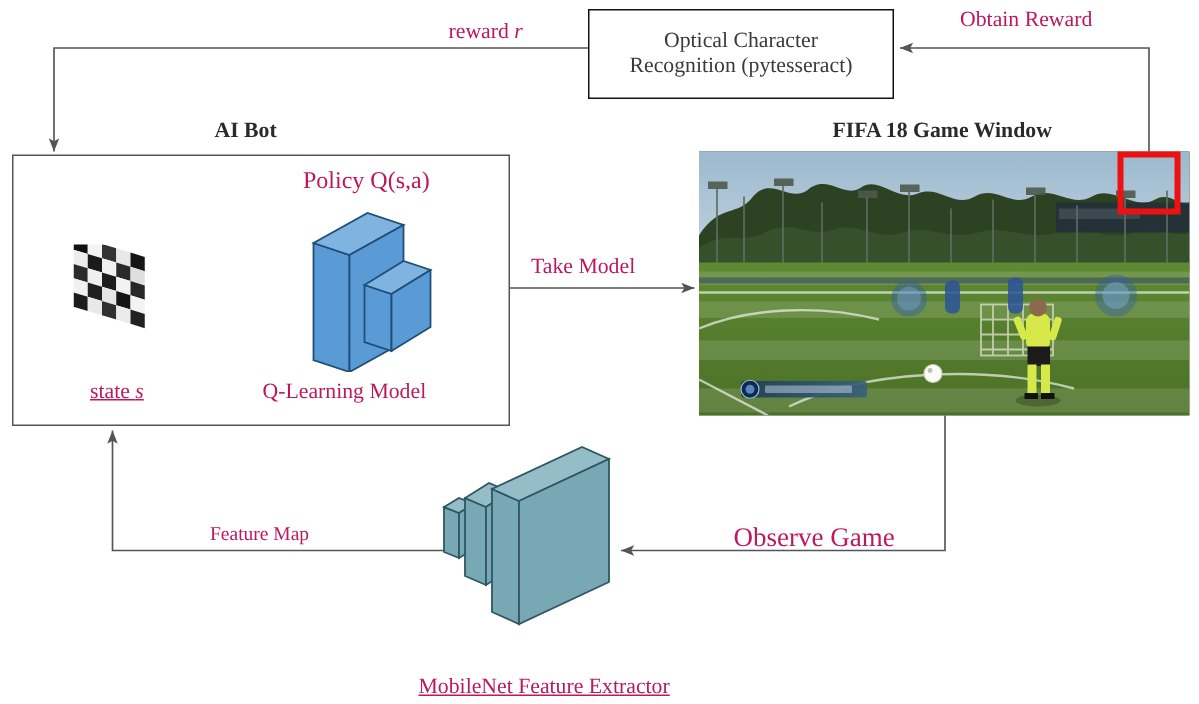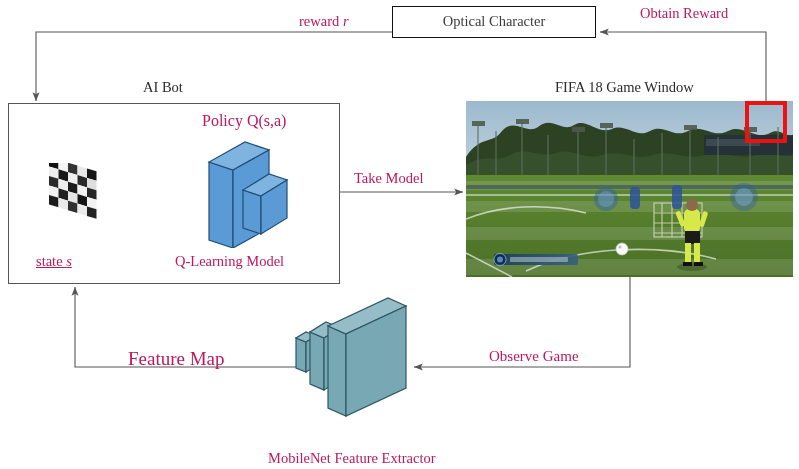--- a/index.html
+++ b/index.html
@@ -6,39 +6,39 @@
   html,body{margin:0;padding:0;background:#ffffff;}
   body{
     width:799px;height:469px;position:relative;overflow:hidden;
     font-family:"Liberation Serif", serif;
     color:#3b3b3b;
   }
   #stage{position:absolute;left:0;top:0;width:799px;height:469px;}
   svg#wires{position:absolute;left:0;top:0;width:799px;height:469px;overflow:visible;}
 
   .lbl{position:absolute;white-space:nowrap;color:#be185d;}
-  .lbl-bold{font-weight:normal;color:#2a2a2a;}
+  .lbl-bold{font-weight:bold;color:#2a2a2a;}
 
   
   #ocr-box{
-    position:absolute;left:392px;top:6px;width:204px;height:32px;
+    position:absolute;left:392px;top:6px;width:204px;height:60px;
     border:1.6px solid #111;background:#fff;
     display:flex;align-items:center;justify-content:center;text-align:center;
     line-height:1.18;font-size:14.5px;color:#3a3a3a;
     box-sizing:border-box;
   }
 
   
   #aibot-box{
     position:absolute;left:8px;top:103px;width:332px;height:181px;
     border:1.1px solid #555;background:#fff;box-sizing:border-box;
   }
   #aibot-title{left:143px;top:79px;font-size:14.5px;}
   #policy-label{left:202px;top:112px;font-size:16px;}
-  #state-label{left:36px;top:253px;font-size:14.5px;text-decoration:underline;}
+  #state-label{left:60px;top:253px;font-size:14.5px;text-decoration:underline;}
   #qlearn-label{left:175px;top:253px;font-size:14.5px;font-family:Liberation Serif, serif;}
 
   
   #state-grid{
     position:absolute;left:49px;top:163px;width:54px;height:60px;
   }
   #state-grid svg{display:block;}
 
   
   #qmodel{position:absolute;left:207px;top:136px;width:86px;height:112px;}
@@ -52,28 +52,28 @@
   }
   #fifa-window svg{display:block;}
   #red-box{
     position:absolute;left:745px;top:101px;width:42px;height:42px;
     border:4px solid #ee1111;box-sizing:border-box;
   }
 
   
   #mobilenet{position:absolute;left:294px;top:296px;width:120px;height:140px;}
   #mobilenet svg{display:block;}
-  #mobilenet-label{left:268px;top:450px;font-size:14.5px;}
+  #mobilenet-label{left:279px;top:450px;font-size:14.5px;text-decoration:underline;}
 
   
   #reward-label{left:299px;top:13px;font-size:14.5px;}
   #obtain-label{left:640px;top:5px;font-size:14.5px;text-align:center;}
   #take-action-label{left:354px;top:170px;font-size:14.5px;}
-  #feature-map-label{left:128px;top:348px;font-size:19px;}
-  #observe-label{left:489px;top:348px;font-size:15px;}
+  #feature-map-label{left:140px;top:348px;font-size:13px;}
+  #observe-label{left:489px;top:348px;font-size:18px;}
   .ital{font-style:italic;}
 </style>
 </head>
 <body>
 
 <div id="stage">
 
   <svg id="wires" viewBox="0 0 799 469">
     <defs>
       <marker id="ar" markerWidth="9" markerHeight="9" refX="8" refY="3.2" orient="auto" markerUnits="strokeWidth">
@@ -90,20 +90,21 @@
     <path d="M279,192 L463,192" fill="none" stroke="#555" stroke-width="1.1" marker-end="url(#ar)"></path>
 
     <path d="M630,277 L630,367 L414,367" fill="none" stroke="#555" stroke-width="1.1" marker-end="url(#ar)"></path>
 
     <path d="M298,367 L75,367 L75,287" fill="none" stroke="#555" stroke-width="1.1" marker-end="url(#ar)"></path>
   </svg>
 
   <div id="ocr-box">
     <div>
       <span>Optical Character</span><br>
+      <span>Recognition (pytesseract)</span>
     </div>
   </div>
 
   <div class="lbl lbl-bold" id="aibot-title">AI Bot</div>
 
   <div id="aibot-box"></div>
 
   <div class="lbl" id="policy-label">Policy Q(s,a)</div>
 
   <div class="lbl" id="state-label"><span>state </span><span class="ital">s</span></div>

